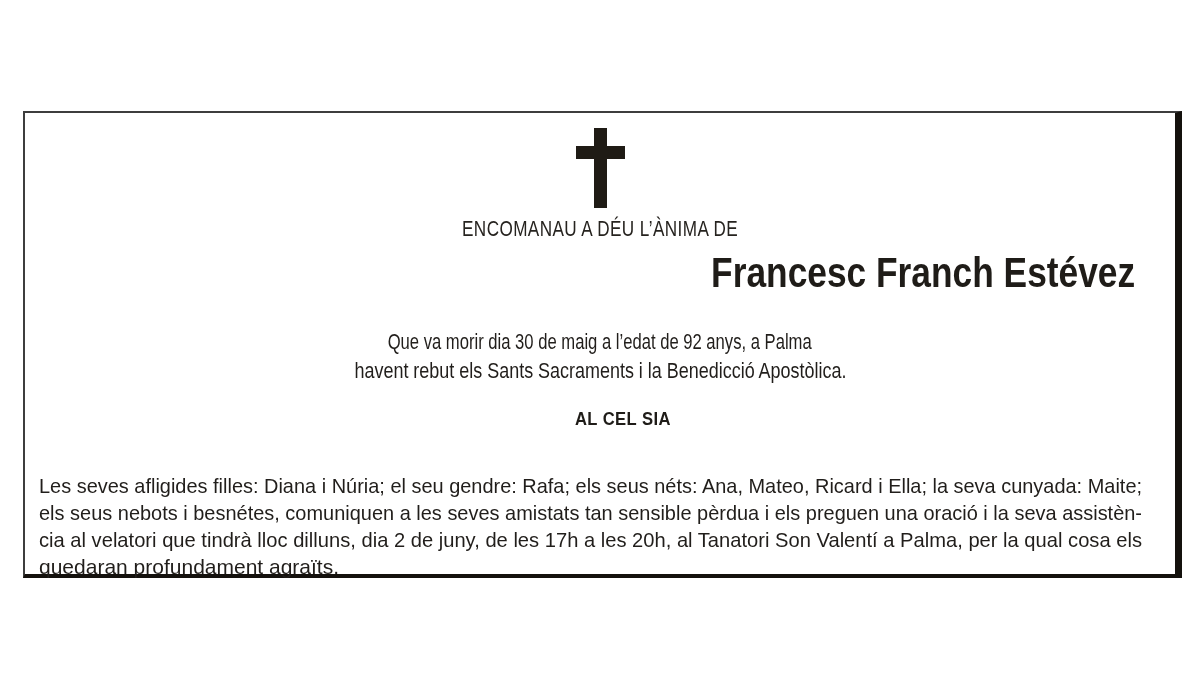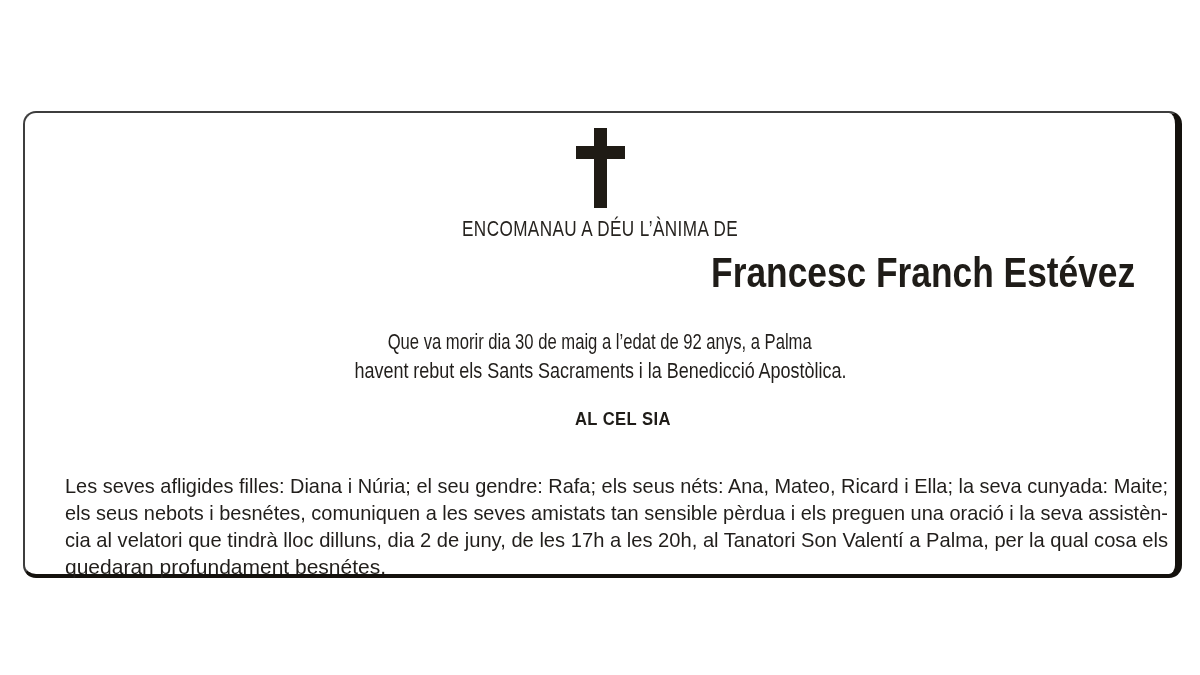--- a/index.html
+++ b/index.html
@@ -23,21 +23,20 @@
     left: 23px;
     top: 111px;
     width: 1159px;
     height: 467px;
     box-sizing: border-box;
     background: #ffffff;
     border-style: solid;
     border-color: #3d3d3d #14110d #14110d #3d3d3d;
     border-width: 2px 7px 4px 2px;
     text-align: center;
-    border-radius: 13px;
   }
   
   .cross {
     position: relative;
     width: 49px;
     height: 80px;
     margin: 15px auto 0 auto;
   }
   .cross .bar-v {
     position: absolute;
@@ -72,21 +71,21 @@
   .death-row .fit { font-size: 22px; color: #211e1b; }
   .motto-row { margin-top: 21px; line-height: 24px; padding-left: 45px; }
   .motto-row .fit {
     font-size: 19px;
     font-weight: 700;
     letter-spacing: 0.5px;
     color: #1f1c18;
   }
   .body-block {
     margin-top: 40px;
-    padding: 0 20px 0 40px;
+    padding: 0 20px 0 14px;
     text-align: left;
   }
   .body-block .line { line-height: 27px; height: 27px; }
   .body-block .fit { font-size: 21px; color: #211e1b; }
   .fit {
     display: inline-block;
     white-space: nowrap;
   }
 </style>
 </head>
@@ -125,18 +124,18 @@
       <div class="line">
         <span class="fit" style="transform-origin: left top; transform: scaleX(0.9497);">Les seves afligides filles: Diana i Núria; el seu gendre: Rafa; els seus néts: Ana, Mateo, Ricard i Ella; la seva cunyada: Maite;</span>
       </div>
       <div class="line">
         <span class="fit" style="transform-origin: left top; transform: scaleX(0.9506);">els seus nebots i besnétes, comuniquen a les seves amistats tan sensible pèrdua i els preguen una oració i la seva assistèn-</span>
       </div>
       <div class="line">
         <span class="fit" style="transform-origin: left top; transform: scaleX(0.9592);">cia al velatori que tindrà lloc dilluns, dia 2 de juny, de les 17h a les 20h, al Tanatori Son Valentí a Palma, per la qual cosa els</span>
       </div>
       <div class="line">
-        <span class="fit" style="transform-origin: left top; transform: scaleX(1);">quedaran profundament besnétes.</span>
+        <span class="fit" style="transform-origin: left top; transform: scaleX(1);">quedaran profundament agraïts.</span>
       </div>
     </div>
 
   </div>
 </div>
 
 </body></html>

